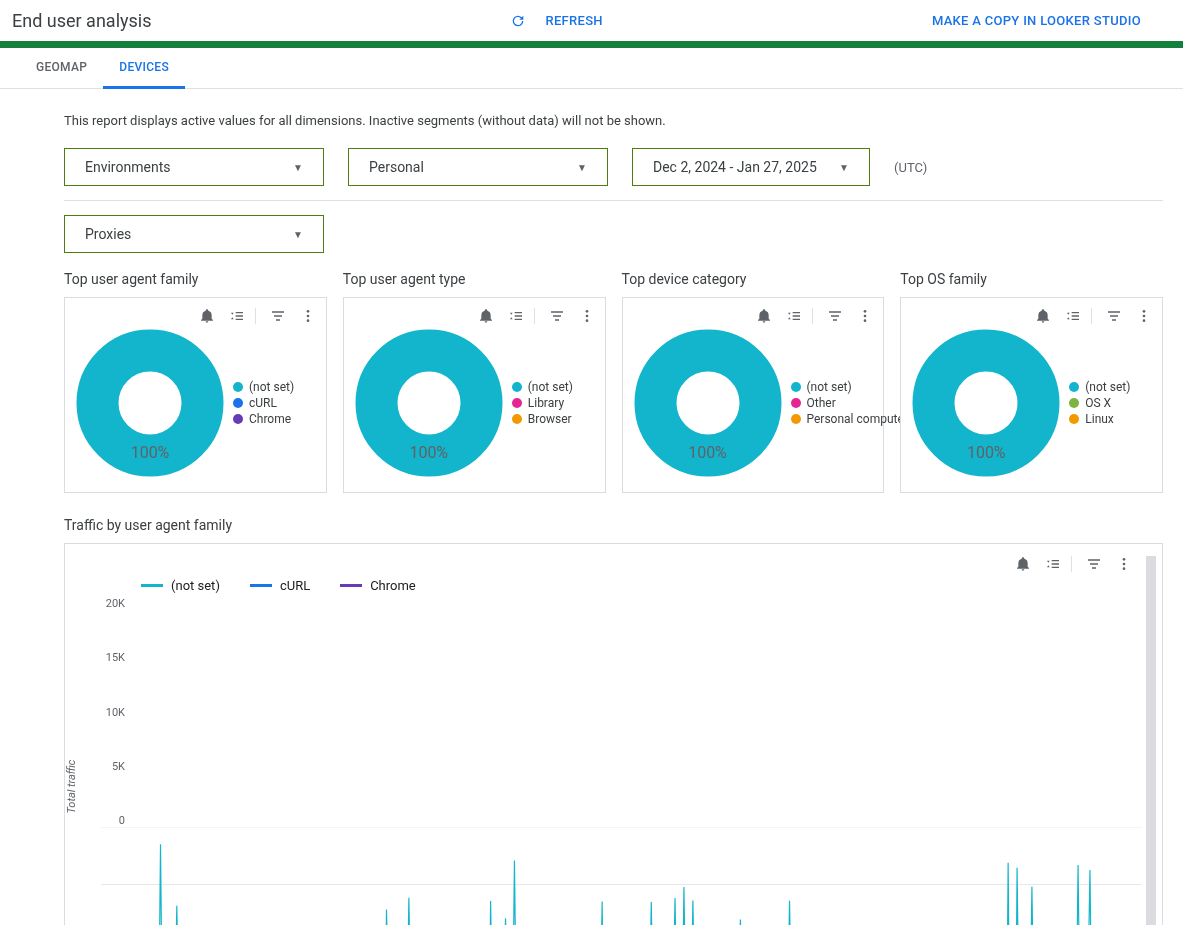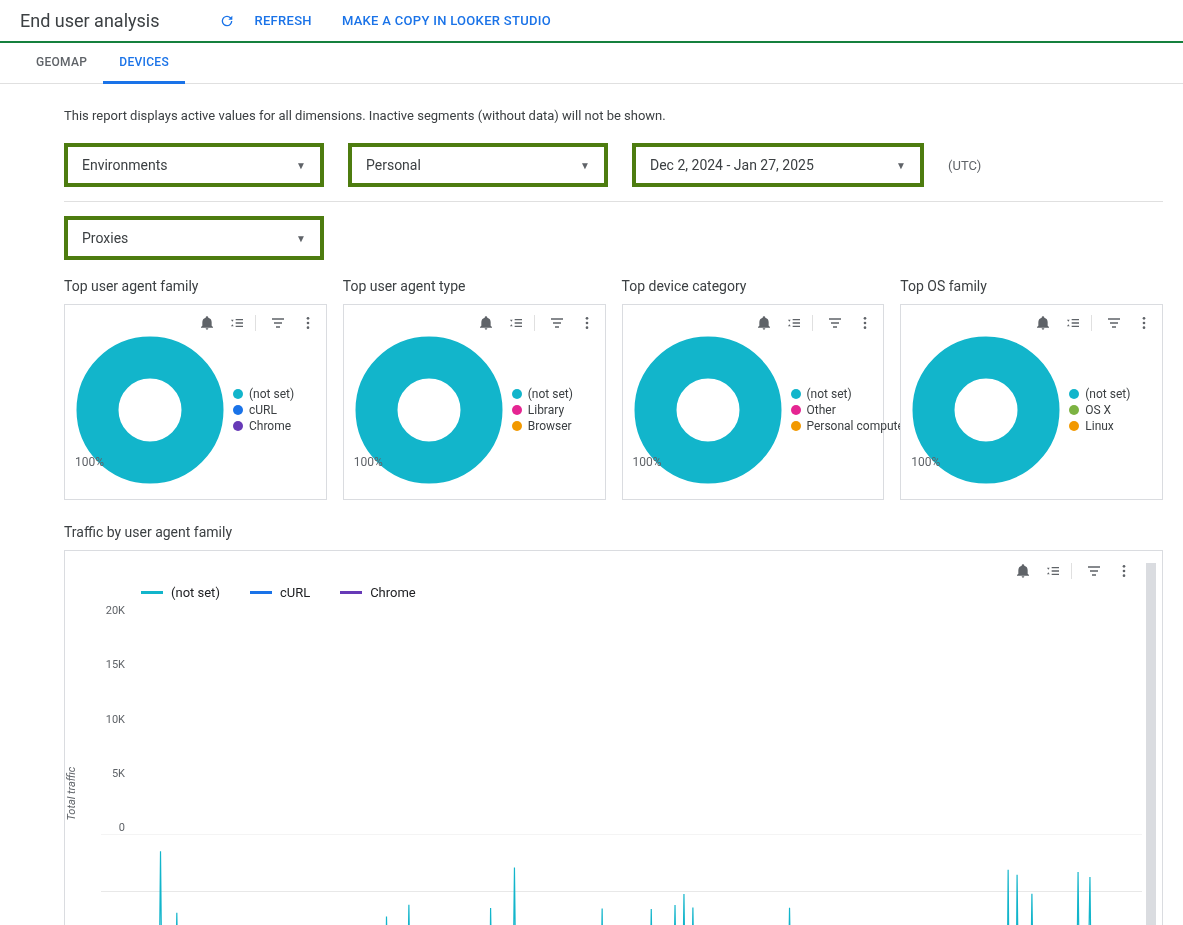--- a/index.html
+++ b/index.html
@@ -1,48 +1,48 @@
 <!DOCTYPE html>
 <html><head>
 <meta charset="utf-8">
 <style>
 * { box-sizing: border-box; margin: 0; padding: 0; }
 body { font-family: Roboto, Arial, sans-serif; background: #fff; color: #202124; font-size: 13px; }
 
-.header { display: flex; align-items: center; padding: 10px 20px; border-bottom: 2px solid #15803d; }
+.header { display: flex; align-items: center; padding: 10px 12px; border-bottom: 7px solid #15803d; justify-content: space-between; }
 .header-title { font-size: 18px; font-weight: 400; color: #3c4043; margin-right: 60px; }
 .header-btn { display: inline-flex; align-items: center; gap: 19px; color: #1a73e8; font-weight: 500; font-size: 13px; cursor: pointer; margin-right: 30px; letter-spacing: 0.3px; }
 .header-btn svg { width: 16px; height: 16px; fill: #1a73e8; }
 
 .tabs { display: flex; padding: 0 20px; border-bottom: 1px solid #e0e0e0; }
 .tab { padding: 12px 16px; font-size: 12px; font-weight: 500; color: #5f6368; cursor: pointer; letter-spacing: 0.3px; }
 .tab.active { color: #1a73e8; border-bottom: 3px solid #1a73e8; margin-bottom: -1px; }
 
 .content { padding: 16px 20px; margin-left: 44px; }
 .report-desc { font-size: 13px; color: #3c4043; margin: 8px 0 20px 0; }
 
 .filter-row { display: flex; align-items: center; gap: 24px; margin-bottom: 8px; }
-.select { border: 4px solid #4d7c0f; padding: 10px 14px; width: 260px; display: flex; justify-content: space-between; align-items: center; font-size: 14px; color: #3c4043; cursor: pointer; background: #fff; }
+.select { border: 1px solid #4d7c0f; padding: 10px 20px; width: 260px; display: flex; justify-content: space-between; align-items: center; font-size: 14px; color: #3c4043; cursor: pointer; background: #fff; }
 .select .arrow { font-size: 10px; color: #5f6368; }
 .utc { color: #5f6368; font-size: 13px; }
 .hr { border: none; border-top: 1px solid #e0e0e0; margin: 14px 0; }
 
 .cards-row { display: flex; gap: 16px; margin-top: 18px; }
 .card-col { flex: 1; min-width: 0; }
 .card-title { font-size: 14px; color: #3c4043; margin-bottom: 10px; font-weight: 400; }
 .card { border: 1px solid #dadce0; background: #fff; padding: 10px 10px 6px 10px; height: 196px; position: relative; }
 .card-toolbar { display: flex; justify-content: flex-end; align-items: center; gap: 14px; color: #5f6368; margin-bottom: 4px; }
 .tb-group { display: flex; gap: 14px; align-items: center; padding-right: 10px; border-right: 1px solid #e0e0e0; }
 .tb-icon { width: 16px; height: 16px; cursor: pointer; display: inline-flex; align-items: center; justify-content: center; }
 .tb-icon svg { width: 16px; height: 16px; fill: #5f6368; }
 
 .chart-body { display: flex; align-items: center; gap: 8px; }
 .donut-wrap { position: relative; width: 150px; height: 150px; }
 .donut-svg { width: 150px; height: 150px; }
-.donut-pct { position: absolute; bottom: 16px; left: 0; right: 0; font-size: 12px; color: #5f6368; }
+.donut-pct { position: absolute; bottom: 16px; left: 0; right: 0; text-align: center; font-size: 16px; color: #5f6368; }
 .legend { font-size: 12px; color: #3c4043; }
 .legend-item { display: flex; align-items: center; gap: 6px; margin: 2px 0; white-space: nowrap; }
 .legend-dot { width: 10px; height: 10px; border-radius: 50%; flex-shrink: 0; }
 
 .traffic-section { margin-top: 24px; }
 .traffic-card { border: 1px solid #dadce0; padding: 12px 6px 8px 6px; position: relative; display: flex; }
 .traffic-main { flex: 1; min-width: 0; }
 .traffic-scroll { width: 10px; background: #f1f1f1; margin-left: 4px; position: relative; }
 .traffic-scroll-thumb { position: absolute; top: 0; bottom: 0; left: 0; right: 0; background: #dadce0; }
 
@@ -84,21 +84,21 @@
 
   <div class="filter-row">
     <div class="select">
       <span>Environments</span>
       <span class="arrow">▼</span>
     </div>
     <div class="select">
       <span>Personal</span>
       <span class="arrow">▼</span>
     </div>
-    <div class="select" style="width:292px">
+    <div class="select" style="width:238px">
       <span>Dec 2, 2024 - Jan 27, 2025</span>
       <span class="arrow">▼</span>
     </div>
     <div class="utc">(UTC)</div>
   </div>
 
   <hr class="hr">
 
   <div class="filter-row">
     <div class="select">

